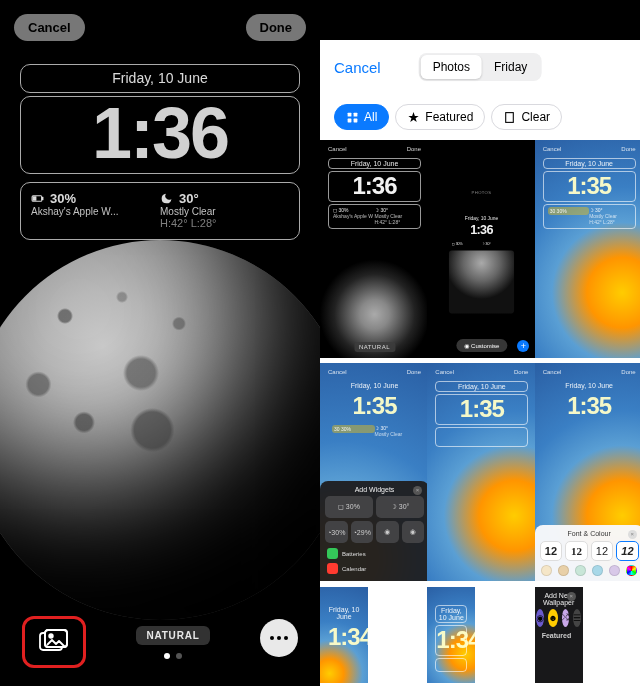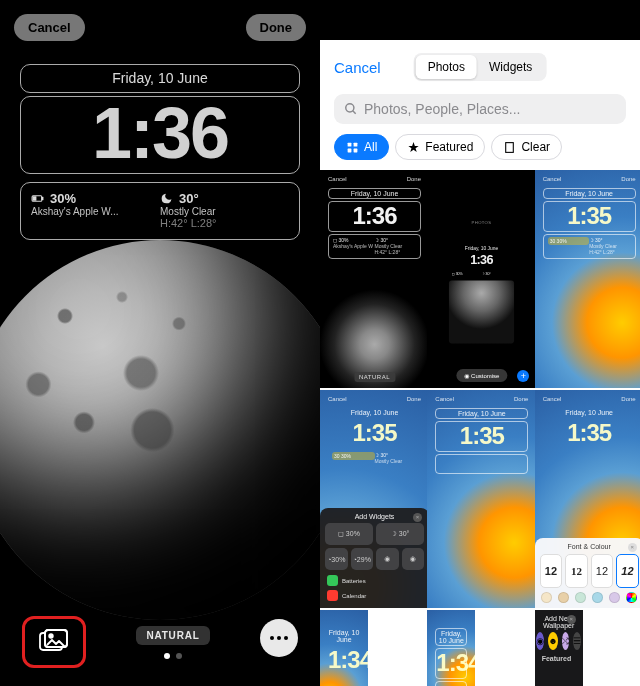--- a/index.html
+++ b/index.html
@@ -100,21 +100,21 @@
   .addw-close { position:absolute; right:2px; top:0; width:9px; height:9px; border-radius:50%; background:#555; color:#aaa; font-size:6px; line-height:9px;}
   .addw-row { display:flex; gap:3px; margin-bottom:3px;}
   .addw-cell { flex:1; background:rgba(70,70,72,.9); border-radius:5px; height:22px; display:flex; align-items:center; justify-content:center; font-size:7px; color:#ccc;}
   .addw-list { display:flex; align-items:center; gap:4px; padding: 2px 2px;}
   .addw-bullet { width:11px; height:11px; border-radius:3px; }
   .addw-ltxt { font-size:6px; color:#ddd;}
   
   .fontc-panel { position:absolute; bottom:0; left:0; right:0; background:rgba(248,248,250,.97); border-radius:8px 8px 0 0; padding:5px; }
   .fc-title { font-size:7px; text-align:center; color:#333; position:relative; margin-bottom:4px;}
   .fc-row { display:flex; gap:3px; margin-bottom:4px;}
-  .fc-font { flex:1; background:#fff; border:1px solid #ddd; border-radius:5px; text-align:center; font-size:11px; font-weight:700; color:#222; padding: 10px 0;}
+  .fc-font { flex:1; background:#fff; border:1px solid #ddd; border-radius:5px; text-align:center; font-size:11px; font-weight:700; color:#222; padding: 3px 0;}
   .fc-font.sel { border-color:#0a7aff; border-width:1.5px;}
   .fc-colors { display:flex; gap:3px; justify-content:space-around;}
   .fc-c { width:11px; height:11px; border-radius:50%; border:1px solid rgba(0,0,0,.1);}
   
   .addwall-panel { position:absolute; bottom:0; left:0; right:0; background:rgba(25,25,27,.97); border-radius:8px 8px 0 0; padding:5px;}
   .aw-row { display:flex; gap:4px; justify-content:center; margin:3px 0;}
   .aw-btn { width:18px; height:18px; border-radius:50%; display:flex; align-items:center; justify-content:center; font-size:9px;}
 </style>
 </head>
 <body>
@@ -193,29 +193,22 @@
 </div>
 
 <div class="right-panel">
   <div class="notch-area"></div>
 
   <div class="picker-header">
     <div class="header-row">
       <span class="cancel-link">Cancel</span>
       <div class="seg">
         <div class="seg-item active">Photos</div>
-        <div class="seg-item">Widgets</div>
-      </div>
-    </div>
-    <div class="search-bar">
-      <svg width="14" height="14" viewBox="0 0 24 24" fill="none" stroke="#8a8a8e" stroke-width="2.5">
-          <circle cx="10" cy="10" r="7"></circle>
-          <line x1="20" y1="20" x2="15" y2="15"></line>
-        </svg>
-      <span>Photos, People, Places...</span>
+        <div class="seg-item">Friday</div>
+      </div>
     </div>
   </div>
 
   <div class="filter-row">
     <div class="chip primary">
       <svg viewBox="0 0 24 24" fill="#fff">
           <rect x="3" y="3" width="7" height="7" rx="1"></rect>
           <rect x="14" y="3" width="7" height="7" rx="1"></rect>
           <rect x="3" y="14" width="7" height="7" rx="1"></rect>
           <rect x="14" y="14" width="7" height="7" rx="1"></rect>

